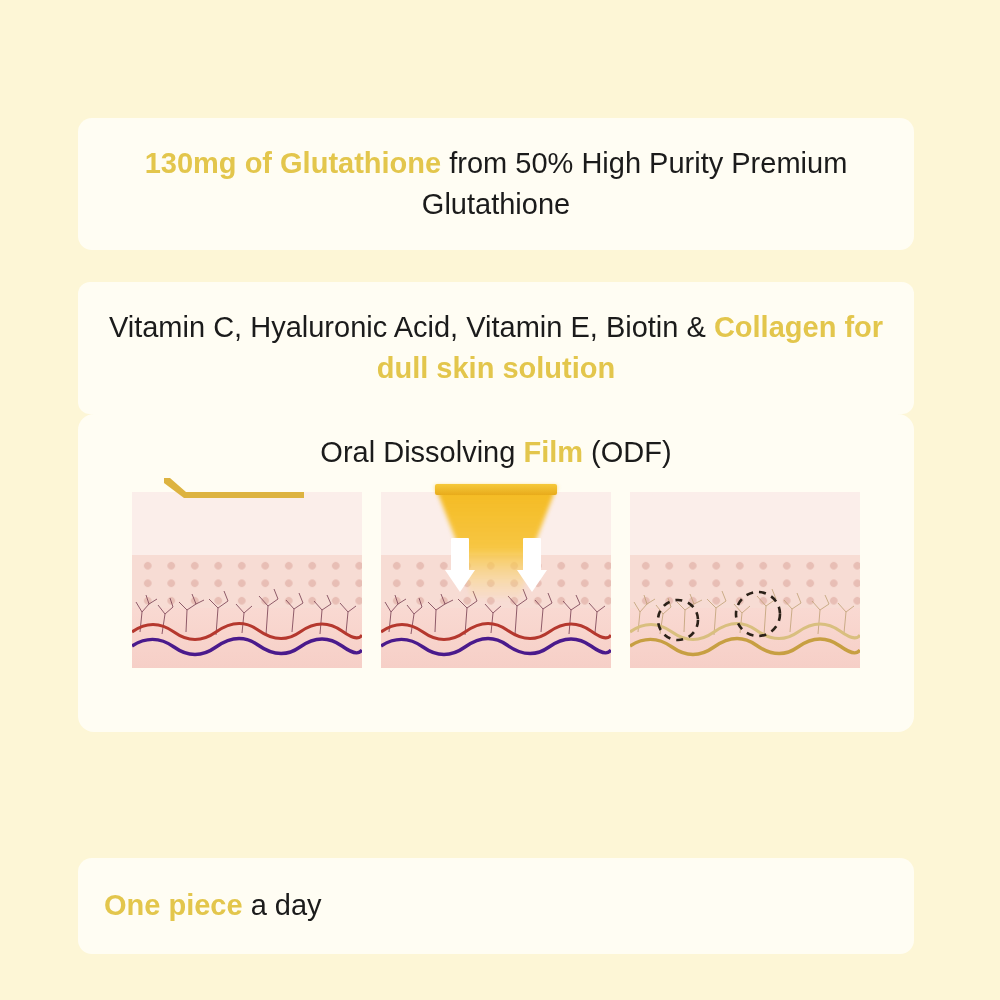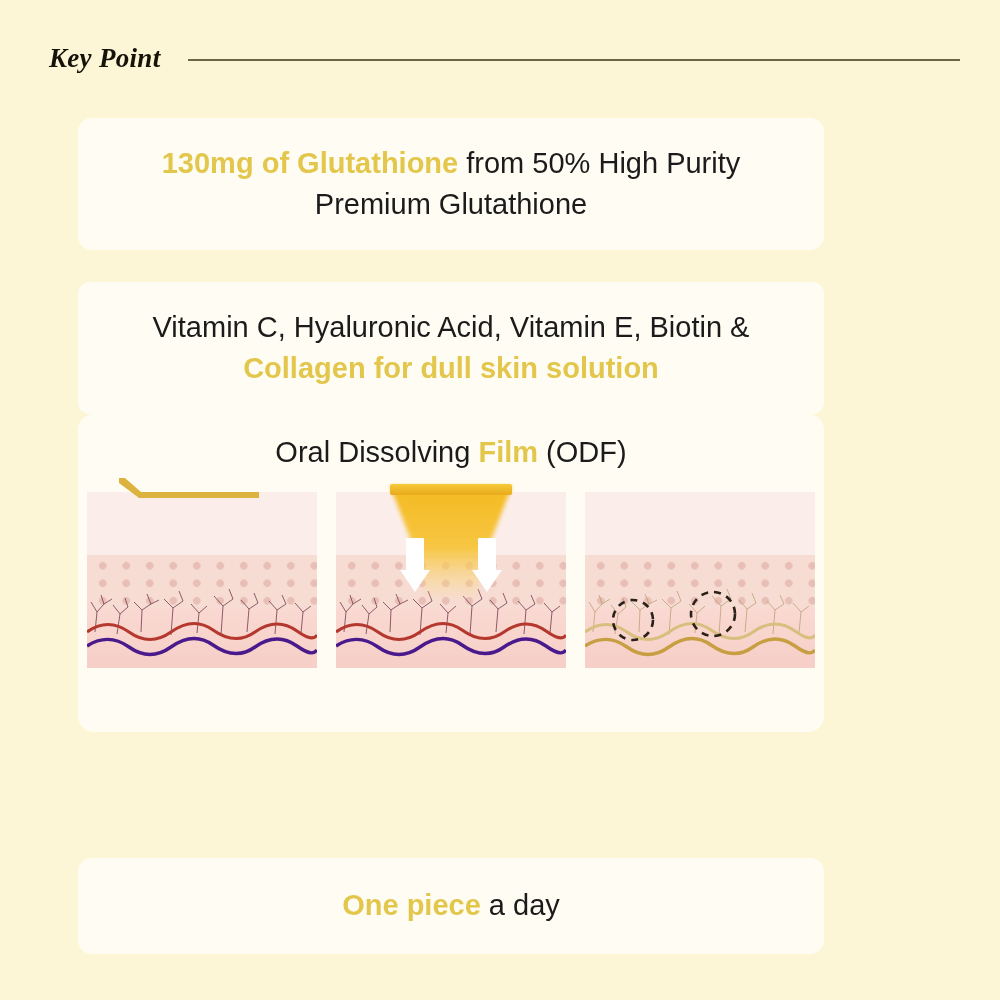--- a/index.html
+++ b/index.html
@@ -46,28 +46,28 @@
     background: #6d6545;
     margin-left: 28px;
     margin-right: 40px;
     margin-top: 4px;
   }
 
   
   .card {
     position: absolute;
     left: 78px;
-    width: 746px;
+    width: 836px;
     border-radius: 14px;
     background:
       radial-gradient(120% 150% at 50% 50%, #fffdf3 52%, #fffdf1 72%, rgba(255,253,238,0.55) 88%, rgba(255,252,232,0.0) 100%);
     box-sizing: border-box;
     display: flex;
     align-items: center;
-    justify-content: center;
+    justify-content: flex-start;
     text-align: center;
   }
   .card-text {
     font-size: 29px;
     line-height: 1.42;
     color: #1b1b1b;
     padding: 0 26px;
     font-weight: 400;
   }
   .gold {
@@ -186,24 +186,20 @@
     left: 0; top: 0;
     width: 230px; height: 176px;
     z-index: 6;
   }
 </style>
 </head>
 <body>
 
 <div class="page">
 
-  <div class="header">
-    <div class="header-title">Key Point</div>
-    <div class="header-rule"></div>
-  </div>
 
   <div class="card" id="card-glutathione">
     <div class="card-text">
       <span class="gold">130mg of Glutathione</span><span> from 50% High Purity Premium Glutathione</span>
     </div>
   </div>
 
   <div class="card" id="card-ingredients">
     <div class="card-text">
       <span>Vitamin C, Hyaluronic Acid, Vitamin E, Biotin &amp; </span><span class="gold">Collagen for dull skin solution</span>

